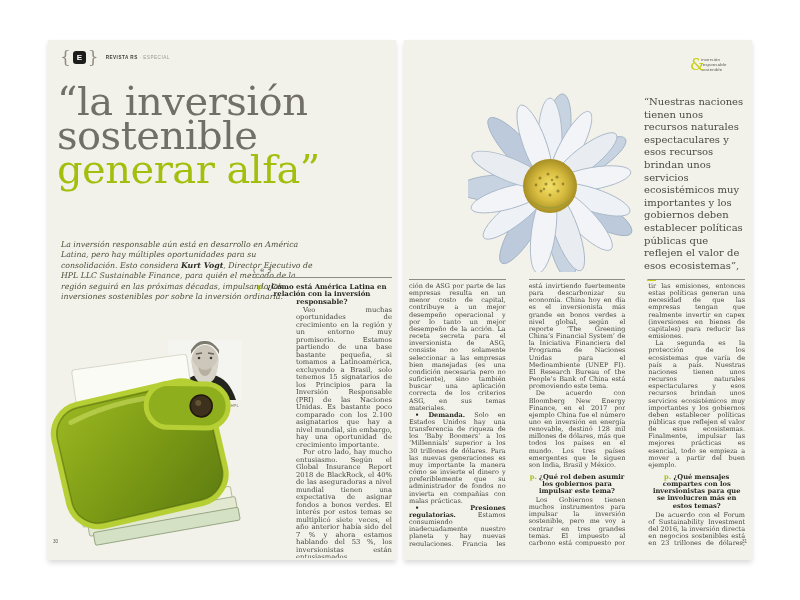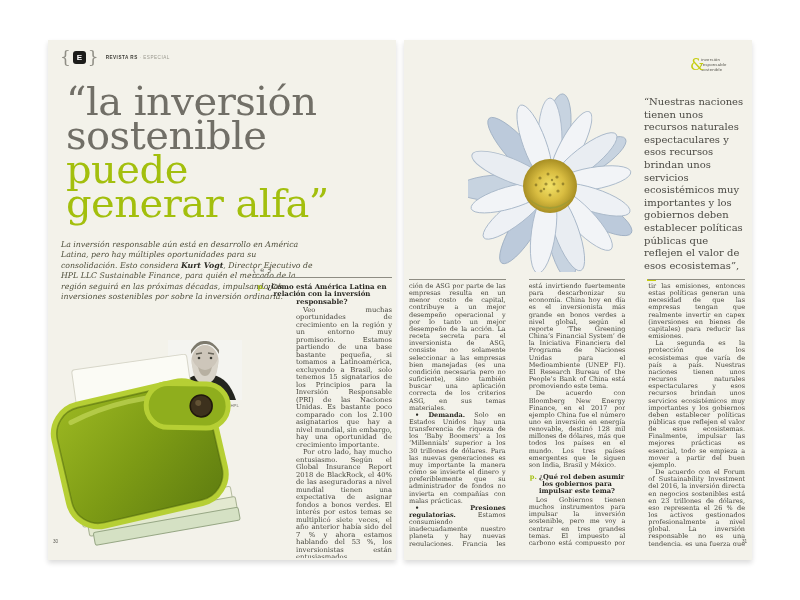--- a/index.html
+++ b/index.html
@@ -14,21 +14,21 @@
   .masthead{position:absolute;left:12px;top:10px;display:flex;align-items:center;gap:2px;}
   .brace{font-size:17px;line-height:14px;color:#8f8e85;font-family:"DejaVu Serif",serif;}
   .ebox{width:13px;height:13px;background:#1c1c1a;color:#fff;border-radius:3px;
         display:flex;align-items:center;justify-content:center;
         font-family:"Liberation Sans",sans-serif;font-weight:bold;font-size:8px;}
   .mast-label{margin-left:5px;font-family:"Liberation Sans",sans-serif;font-size:4.6px;
         letter-spacing:.5px;color:#3d3c36;font-weight:bold;}
   .mast-label .lt{font-weight:normal;color:#9b998f;}
 
   
-  .headline{position:absolute;left:18px;top:44px;letter-spacing:-.5px;}
+  .headline{position:absolute;left:9px;top:44px;letter-spacing:-.5px;}
   .headline div{font-size:40px;line-height:34px;}
   .hl-gray{color:#716f67;}
   .hl-green{color:#a3bf0d;}
 
   
   .intro{position:absolute;left:13px;top:200px;width:252px;font-style:italic;
          font-size:7.8px;line-height:10.4px;color:#51503d;}
   .intro b{color:#2c2b24;}
 
   
@@ -79,21 +79,20 @@
   <div class="masthead">
     <span class="brace">{</span>
     <span class="ebox">E</span>
     <span class="brace">}</span>
     <span class="mast-label"><span>REVISTA RS</span> <span class="lt">· ESPECIAL</span></span>
   </div>
 
   <div class="headline">
     <div class="hl-gray">“la inversión</div>
     <div class="hl-gray">sostenible</div>
-    <div class="hl-green">puede</div>
     <div class="hl-green">generar alfa”</div>
   </div>
 
   <div class="intro"><span>La inversión responsable aún está en desarrollo en América Latina, pero hay múltiples oportunidades para su consolidación. Esto considera </span><b>Kurt Vogt</b><span>, Director Ejecutivo de HPL LLC Sustainable Finance, para quién el mercado de la región seguirá en las próximas décadas, impulsando las inversiones sostenibles por sobre la inversión ordinaria.</span></div>
 
   <div class="portrait">
     <svg width="74" height="60" viewBox="0 0 74 60">
       <rect width="74" height="60" fill="#f4f4f0"></rect>
       <path d="M6 60 Q13 38 29 35 L45 35 Q61 38 68 60 Z" fill="#24251f"></path>
       <path d="M32 36 L42 36 L37 52 Z" fill="#e9e9e4"></path>
@@ -265,19 +264,20 @@
           <p class="pp ind">De acuerdo con Bloomberg New Energy Finance, en el 2017 por ejemplo China fue el número uno en inversión en energía renovable, destinó 128 mil millones de dólares, más que todos los países en el mundo. Los tres países emergentes que le siguen son India, Brasil y México.</p>
           <p class="q"><span class="qp">p. </span>¿Qué rol deben asumir los gobiernos para impulsar este tema?</p>
           <p class="pp ind">Los Gobiernos tienen muchos instrumentos para impulsar la inversión sostenible, pero me voy a centrar en tres grandes temas. El impuesto al carbono está compuesto por imposiciones fiscales que de alguna forma ayudan a que las inversiones se canalicen hacia los sectores de bajo carbono. México, Colombia, Chile y Brasil están embarcados a esos sistemas, aunque en esos países se graban las tasas relativamente bajas, comparados con Suecia.</p>
         </div>
     </div>
     <div class="rp-col">
       <div class="rule"></div>
       <div>
           <p class="pp">tir las emisiones, entonces estas políticas generan una necesidad de que las empresas tengan que realmente invertir en capex (inversiones en bienes de capitales) para reducir las emisiones.</p>
           <p class="pp ind">La segunda es la protección de los ecosistemas que varía de país a país. Nuestras naciones tienen unos recursos naturales espectaculares y esos recursos brindan unos servicios ecosistémicos muy importantes y los gobiernos deben establecer políticas públicas que reflejen el valor de esos ecosistemas. Finalmente, impulsar las mejores prácticas es esencial, todo se empieza a mover a partir del buen ejemplo.</p>
+          <p class="q"><span class="qp">p. </span>¿Qué mensajes compartes con los inversionistas para que se involucren más en estos temas?</p>
           <p class="pp ind">De acuerdo con el Forum of Sustainability Investment del 2016, la inversión directa en negocios sostenibles está en 23 trillones de dólares, eso representa el 26 % de los activos gestionados profesionalmente a nivel global. La inversión responsable no es una tendencia, es una fuerza que se está haciendo más prevalente. Incorporar los temas ASG es parte del deber fiduciario de un inversionista.</p>
         </div>
     </div>
   </div>
 
   <div class="pagenum">31</div>
 </div>
 
 </body></html>

